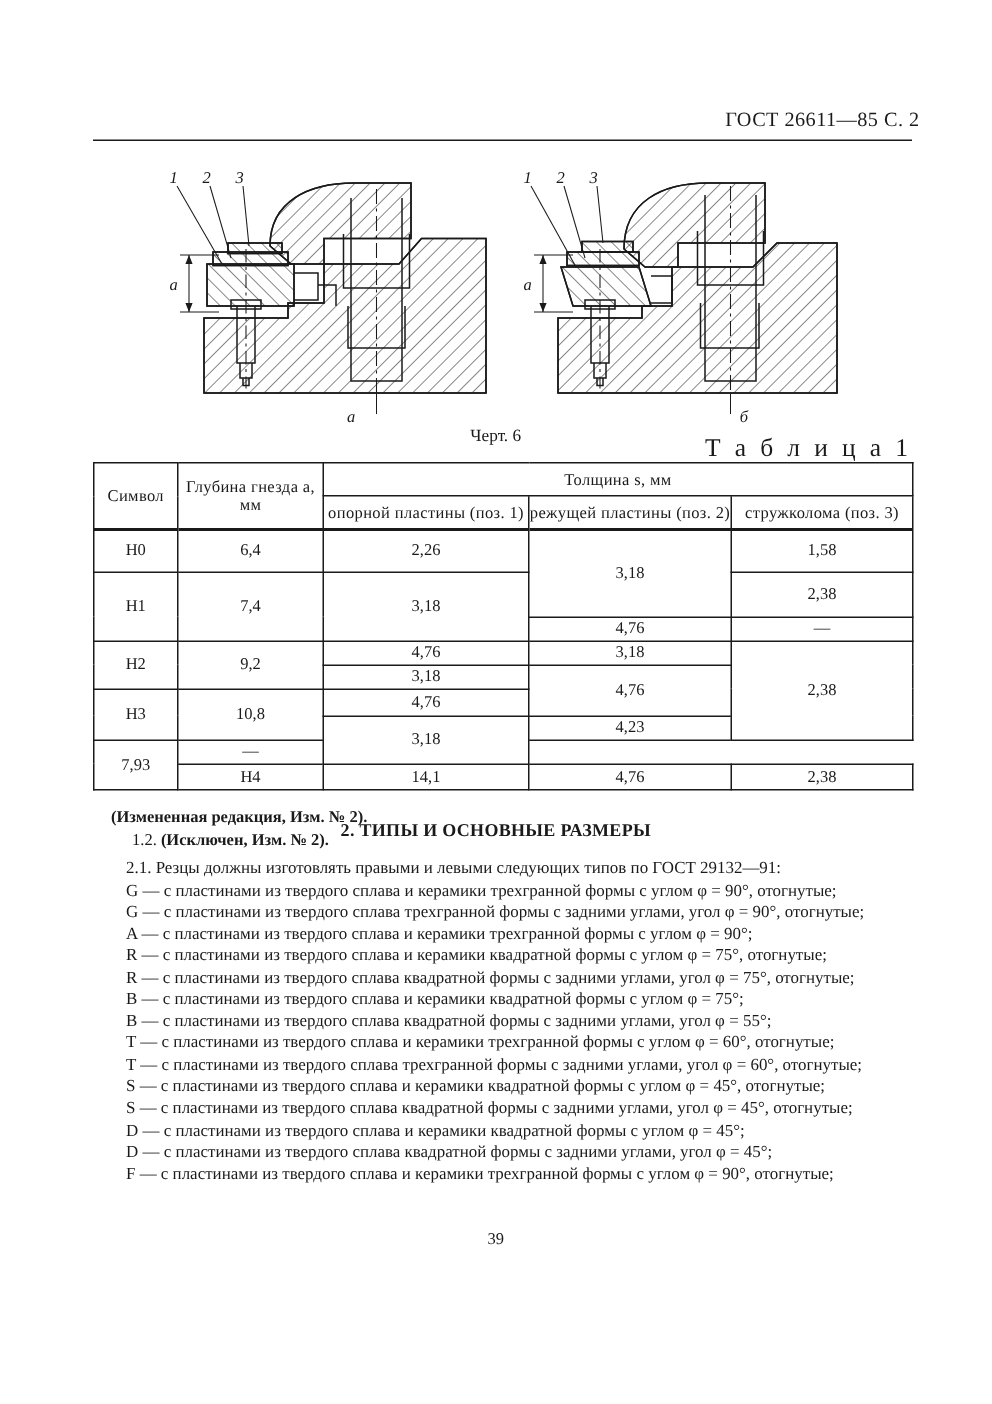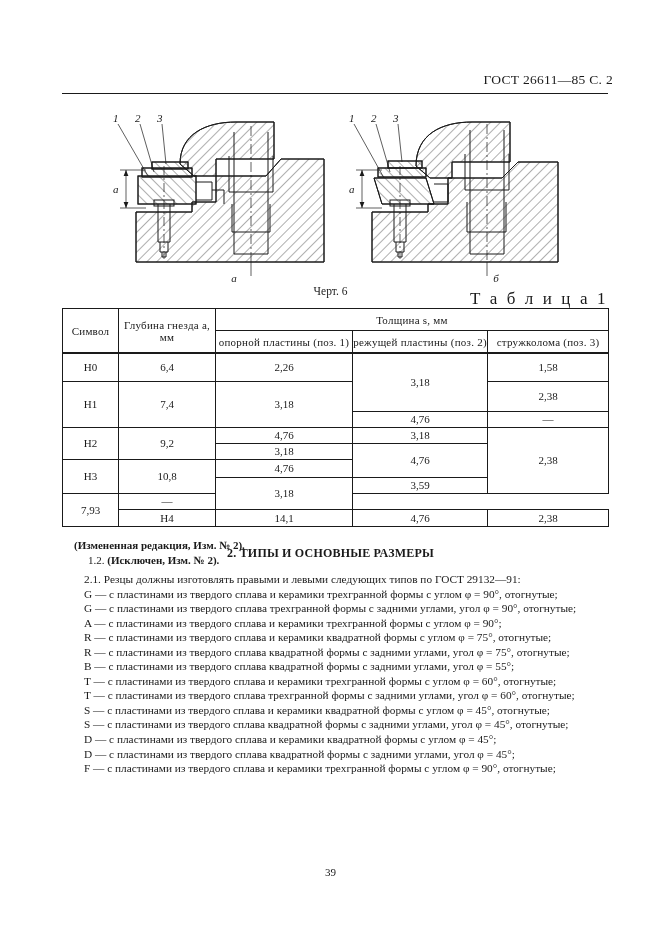--- a/index.html
+++ b/index.html
@@ -147,21 +147,21 @@
     text-align: justify;
   }
   .body p {
     margin: 0;
     text-indent: 22px;
   }
   .body p.nojust { text-align: left; }
 
   .pageno {
     position: absolute;
-    left: 0; top: 866px;
+    left: 0; top: 820px;
     width: 661px;
     text-align: center;
     font-size: 11px;
   }
 </style>
 </head>
 <body>
 
 <div class="page">
 
@@ -342,21 +342,21 @@
         <td rowspan="2">4,76</td>
       </tr>
 
       <tr style="height:18px">
         <td rowspan="2">Н3</td>
         <td rowspan="2">10,8</td>
         <td>4,76</td>
       </tr>
       <tr style="height:16px">
         <td rowspan="2">3,18</td>
-        <td>3,59</td>
+        <td>4,23</td>
       </tr>
       <tr style="height:16px">
         <td rowspan="2">7,93</td>
         <td>—</td>
       </tr>
 
       <tr style="height:17px">
         <td>Н4</td>
         <td>14,1</td>
         <td>4,76</td>
@@ -372,20 +372,21 @@
 
   <div class="sect">2. ТИПЫ И ОСНОВНЫЕ РАЗМЕРЫ</div>
 
   <div class="body">
     <p>2.1. Резцы должны изготовлять правыми и левыми следующих типов по ГОСТ 29132—91:</p>
     <p>G — с пластинами из твердого сплава и керамики трехгранной формы с углом φ = 90°, отогнутые;</p>
     <p>G — с пластинами из твердого сплава трехгранной формы с задними углами, угол φ = 90°, отогнутые;</p>
     <p class="nojust">A — с пластинами из твердого сплава и керамики трехгранной формы с углом φ = 90°;</p>
     <p class="nojust">R — с пластинами из твердого сплава и керамики квадратной формы с углом φ = 75°, отогнутые;</p>
     <p>R — с пластинами из твердого сплава квадратной формы с задними углами, угол φ = 75°, отогнутые;</p>
+    <p class="nojust">B — с пластинами из твердого сплава и керамики квадратной формы с углом φ = 75°;</p>
     <p class="nojust">B — с пластинами из твердого сплава квадратной формы с задними углами, угол φ = 55°;</p>
     <p>T — с пластинами из твердого сплава и керамики трехгранной формы с углом  φ = 60°, отогнутые;</p>
     <p>T — с пластинами из твердого сплава трехгранной формы с задними углами, угол φ = 60°, отогнутые;</p>
     <p class="nojust">S — с пластинами из твердого сплава и керамики квадратной формы с углом φ = 45°, отогнутые;</p>
     <p>S — с пластинами из твердого сплава квадратной формы с задними углами, угол φ = 45°, отогнутые;</p>
     <p class="nojust">D — с пластинами из твердого сплава и керамики квадратной формы с углом  φ = 45°;</p>
     <p class="nojust">D — с пластинами из твердого сплава квадратной формы с задними углами, угол φ = 45°;</p>
     <p>F — с пластинами из твердого сплава и керамики трехгранной формы с углом  φ = 90°, отогнутые;</p>
   </div>
 

